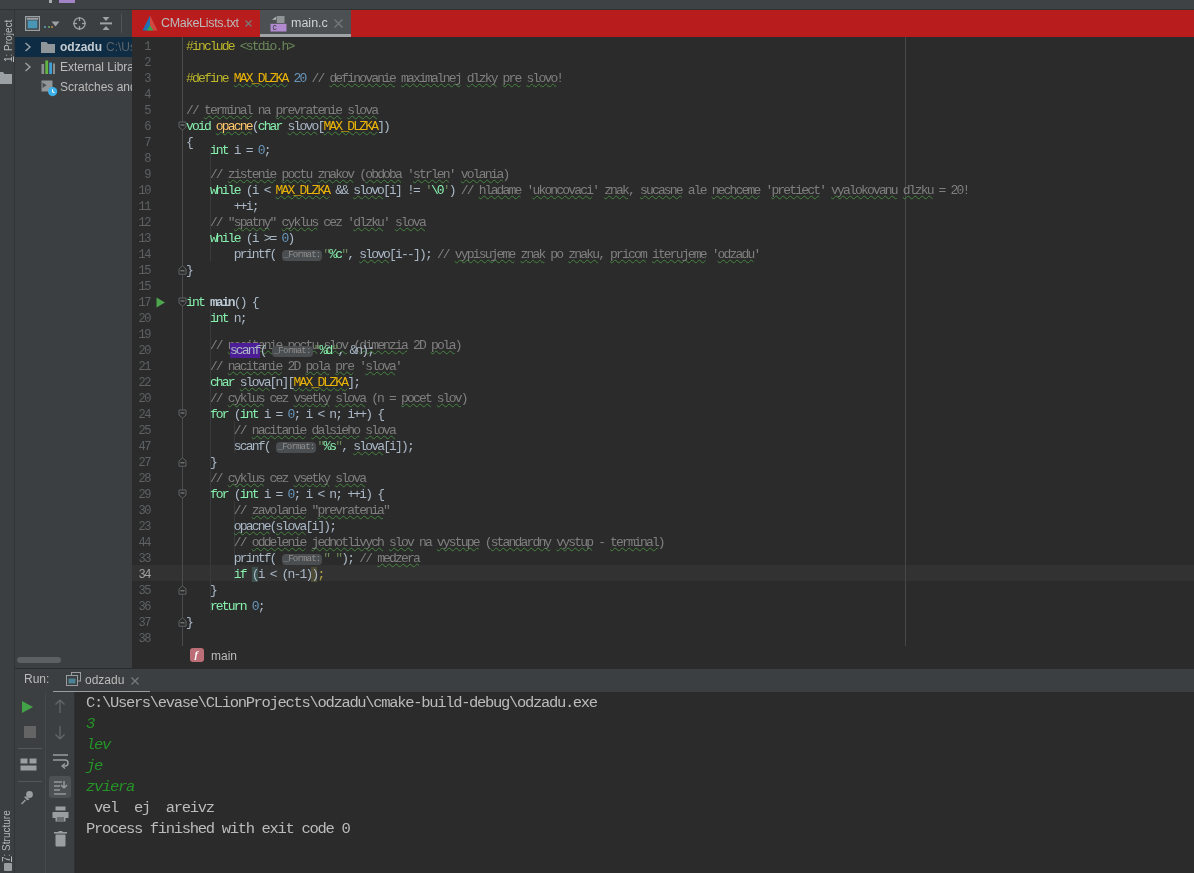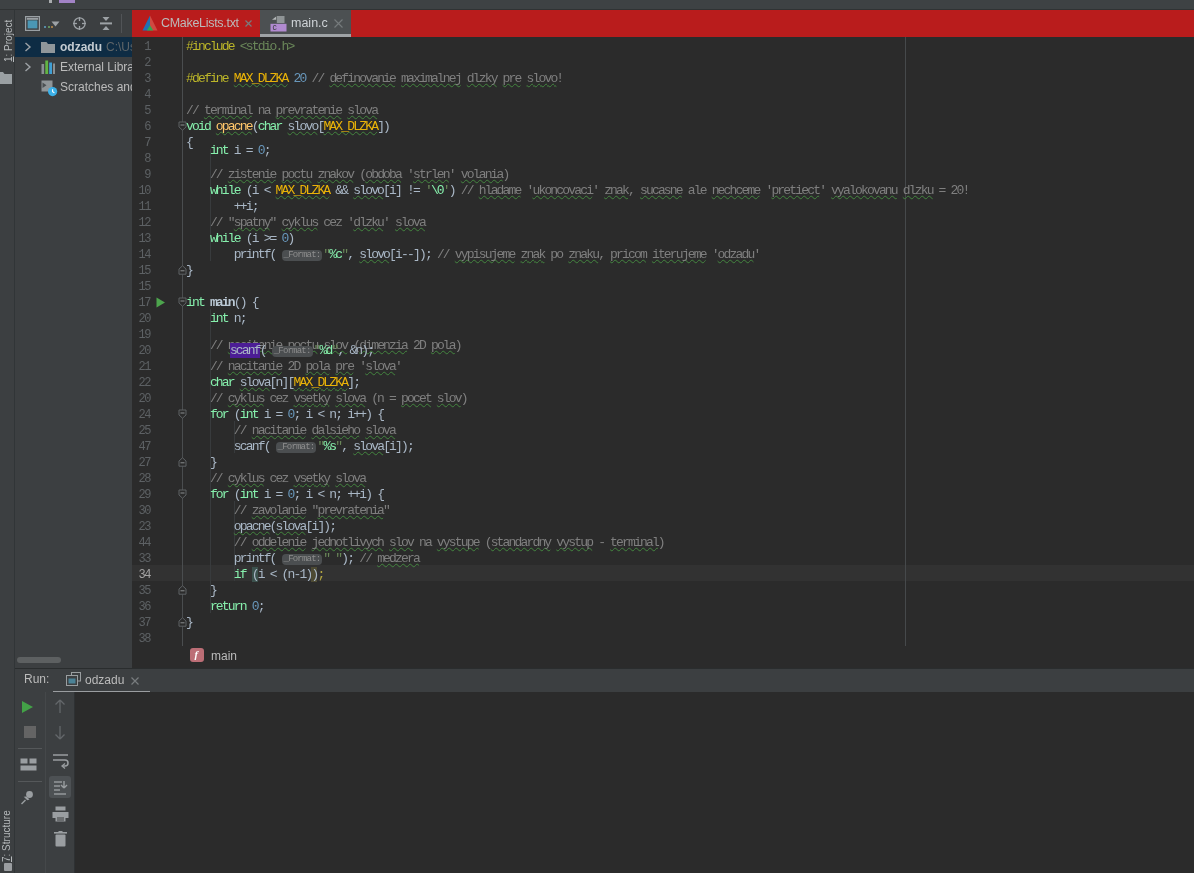--- a/index.html
+++ b/index.html
@@ -340,13 +340,20 @@
       <rect x="5" y="11.5" width="7" height="1" fill="#3c3f41"></rect>
       <rect x="5" y="13.5" width="7" height="1" fill="#3c3f41"></rect>
     </svg>
     <svg class="abs" style="left:39px;top:139px" width="13" height="16" viewBox="0 0 13 16">
       <rect x="1.5" y="3.5" width="10" height="12" rx="1" fill="#9a9ea1"></rect>
       <rect x="0" y="1" width="13" height="1.6" fill="#9a9ea1"></rect>
       <rect x="4.5" y="0" width="4" height="2" fill="#9a9ea1"></rect>
     </svg>
     <div class="abs" style="left:29.5px;top:0;width:1px;height:181px;background:#45484a"></div>
   </div>
+  <div class="con" style="left:71px;top:1px">C:\Users\evase\CLionProjects\odzadu\cmake-build-debug\odzadu.exe
+<span class="gr">3</span>
+<span class="gr">lev</span>
+<span class="gr">je</span>
+<span class="gr">zviera</span>
+ vel  ej  areivz
+Process finished with exit code 0</div>
 </div>
 
 </body></html>

